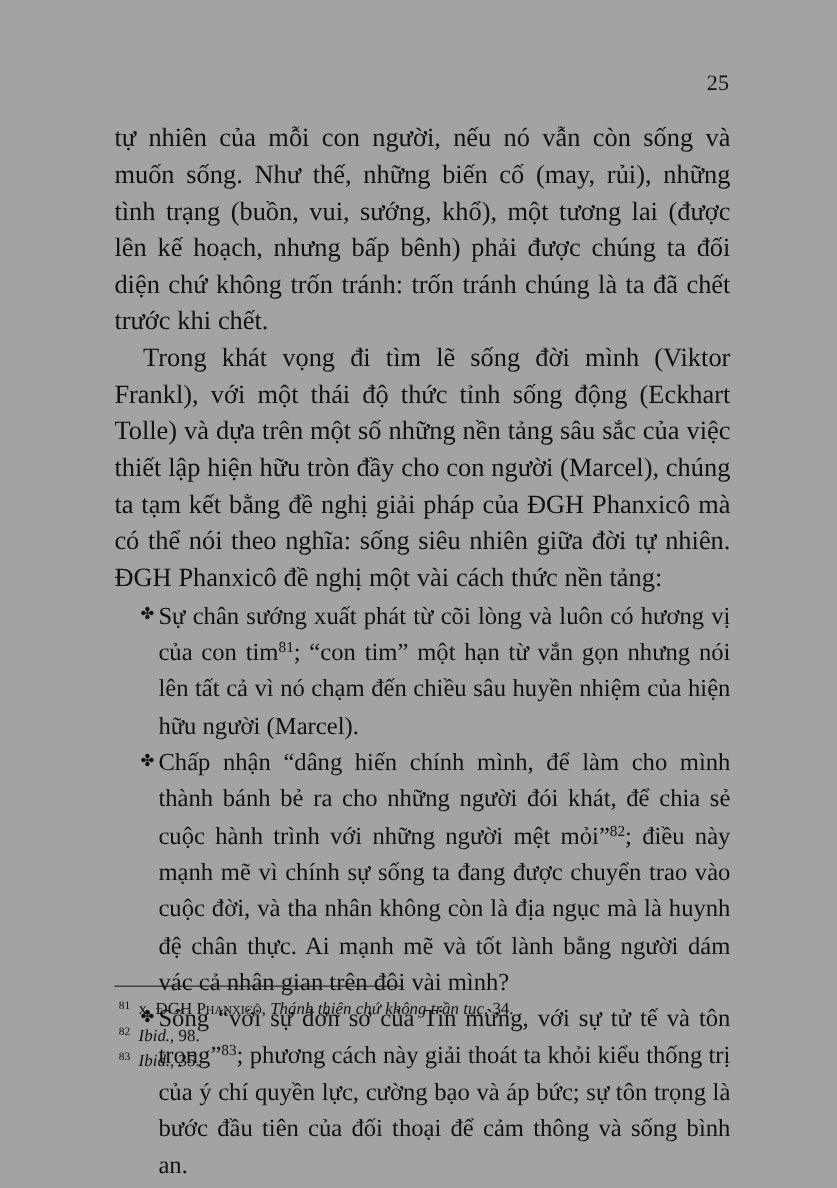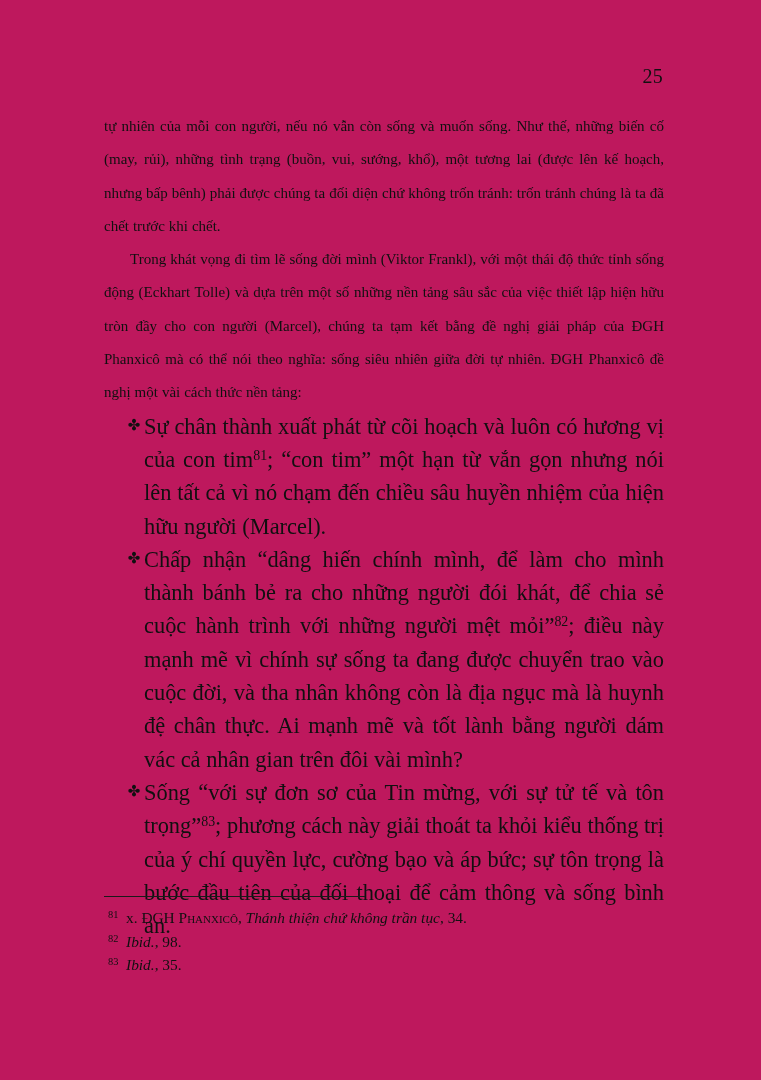--- a/index.html
+++ b/index.html
@@ -14,21 +14,21 @@
     position: relative;
     overflow: hidden;
     font-family: "Liberation Serif", "DejaVu Serif", serif;
     color: #101010;
     -webkit-font-smoothing: antialiased;
   }
 
   .page {
     position: absolute;
     inset: 0;
-    background: #be185d;
+    background: #a3a3a3;
   }
 
   
   .folio-bar {
     position: absolute;
     left: 104px;
     right: 98px;
     top: 62px;
     height: 28px;
     text-align: right;
@@ -43,21 +43,21 @@
   
   .textblock {
     position: absolute;
     left: 104px;
     top: 110px;
     width: 560px;
   }
 
   p.body {
     margin: 0;
-    font-size: 15px;
+    font-size: 24px;
     line-height: 33.3px;
     text-align: justify;
     text-justify: inter-word;
     hyphens: none;
     word-spacing: 0.2px;
   }
   p.body.indent {
     text-indent: 26px;
     font-family: Liberation Serif, serif;
   }
@@ -150,21 +150,21 @@
   <div class="textblock">
 
     <p class="body">tự nhiên của mỗi con người, nếu nó vẫn còn sống và muốn sống. Như thế, những biến cố (may, rủi), những tình trạng (buồn, vui, sướng, khổ), một tương lai (được lên kế hoạch, nhưng bấp bênh) phải được chúng ta đối diện chứ không trốn tránh: trốn tránh chúng là ta đã chết trước khi chết.</p>
 
     <p class="body indent">Trong khát vọng đi tìm lẽ sống đời mình (Viktor Frankl), với một thái độ thức tỉnh sống động (Eckhart Tolle) và dựa trên một số những nền tảng sâu sắc của việc thiết lập hiện hữu tròn đầy cho con người (Marcel), chúng ta tạm kết bằng đề nghị giải pháp của ĐGH Phanxicô mà có thể nói theo nghĩa: sống siêu nhiên giữa đời tự nhiên. ĐGH Phanxicô đề nghị một vài cách thức nền tảng:</p>
 
     <ul class="fleuron-list">
 
       <li>
         <span class="fleuron">✤</span>
-        <span>Sự chân thành xuất phát từ cõi hoạch và luôn có hương vị của con tim</span><sup class="fn">81</sup><span>; “con tim” một hạn từ vắn gọn nhưng nói lên tất cả vì nó chạm đến chiều sâu huyền nhiệm của hiện hữu người (Marcel).</span>
+        <span>Sự chân sướng xuất phát từ cõi lòng và luôn có hương vị của con tim</span><sup class="fn">81</sup><span>; “con tim” một hạn từ vắn gọn nhưng nói lên tất cả vì nó chạm đến chiều sâu huyền nhiệm của hiện hữu người (Marcel).</span>
       </li>
 
       <li>
         <span class="fleuron">✤</span>
         <span>Chấp nhận “dâng hiến chính mình, để làm cho mình thành bánh bẻ ra cho những người đói khát, để chia sẻ cuộc hành trình với những người mệt mỏi”</span><sup class="fn">82</sup><span>; điều này mạnh mẽ vì chính sự sống ta đang được chuyển trao vào cuộc đời, và tha nhân không còn là địa ngục mà là huynh đệ chân thực. Ai mạnh mẽ và tốt lành bằng người dám vác cả nhân gian trên đôi vài mình?</span>
       </li>
 
       <li>
         <span class="fleuron">✤</span>
         <span>Sống “với sự đơn sơ của Tin mừng, với sự tử tế và tôn trọng”</span><sup class="fn">83</sup><span>; phương cách này giải thoát ta khỏi kiểu thống trị của ý chí quyền lực, cường bạo và áp bức; sự tôn trọng là bước đầu tiên của đối thoại để cảm thông và sống bình an.</span>

